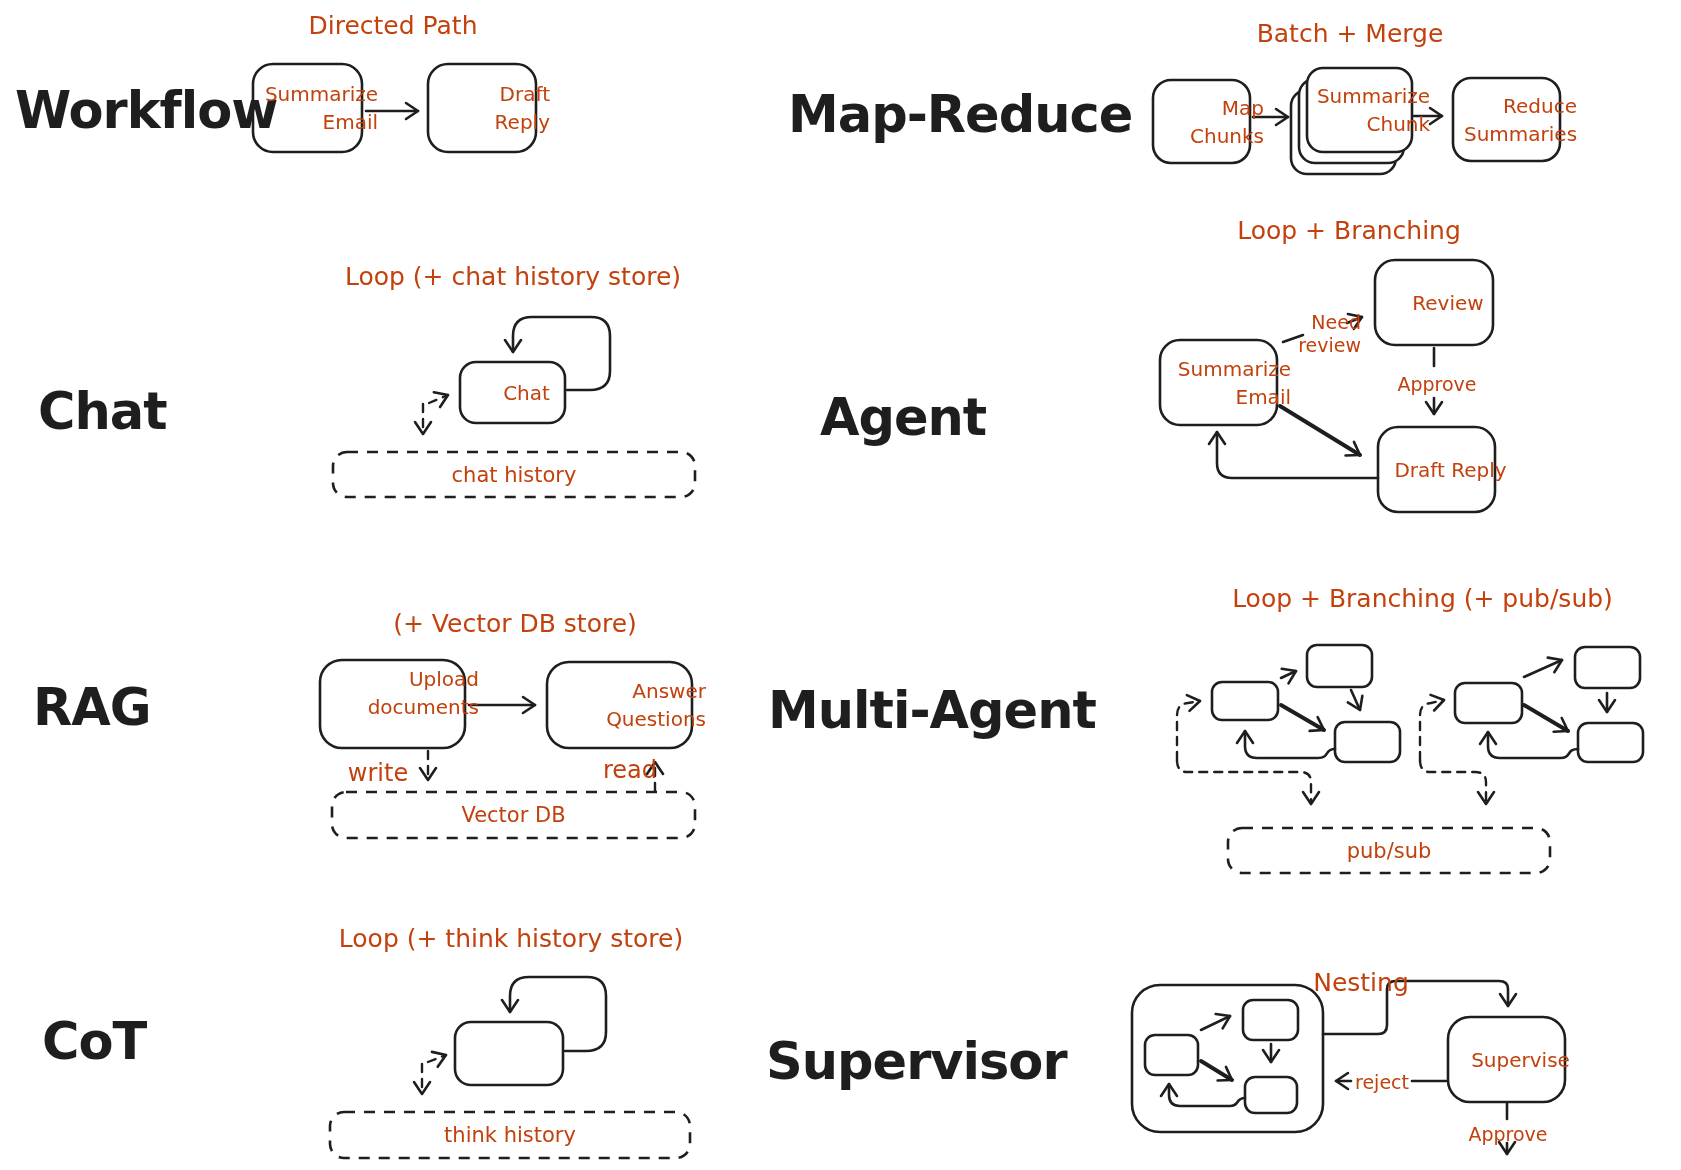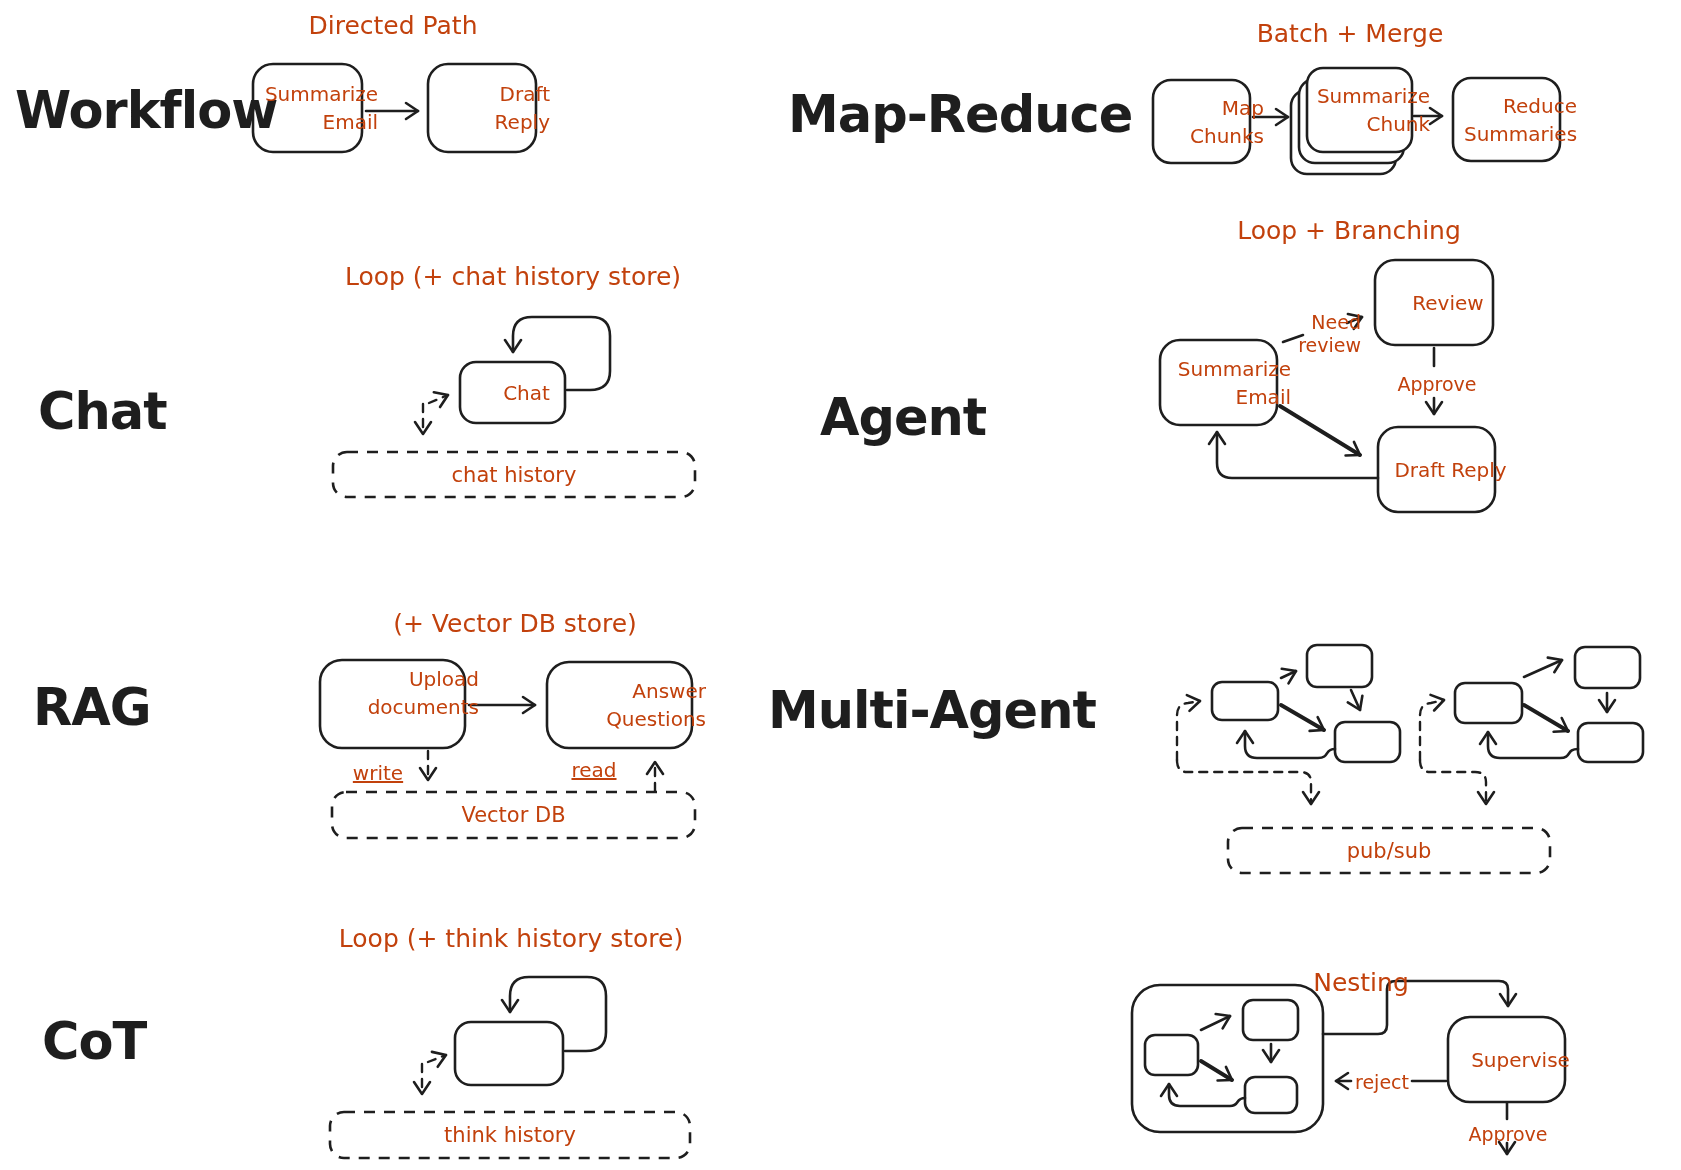--- a/index.html
+++ b/index.html
@@ -15,21 +15,21 @@
   .thick { stroke-width:4; }
   .dash  { fill:none; stroke:#1e1e1e; stroke-width:2.4; stroke-dasharray:8 7; stroke-linecap:round; }
   .t { position:absolute; display:flex; align-items:center; justify-content:center;
        text-align:right; color:#c2410c; }
   .sl { position:absolute; height:54px; display:flex; align-items:center;
         font-size:51px; font-weight:bold; white-space:nowrap; letter-spacing:-1px; }
   .title { font-size:25px; white-space:nowrap; }
   .node-text { font-size:20px; line-height:1.4; padding:0 14px; }
   .store-text { font-size:21px; }
   .edge-text { font-size:19px; line-height:1.2; }
-  .rw-text { font-size:20px;text-decoration:underline; }
+  .rw-text { font-size:24px; }
 </style>
 </head>
 <body>
 
 <div id="page">
 
   <svg id="shapes" viewBox="0 0 1681 1170" xmlns="http://www.w3.org/2000/svg">
     <defs>
       <marker id="ah" markerWidth="28" markerHeight="28" viewBox="-14 -14 28 28" refX="1" refY="0" orient="auto" markerUnits="userSpaceOnUse">
         <path d="M-11,-8 L1,0 L-11,8" fill="none" stroke="#1e1e1e" stroke-width="2.6" stroke-linecap="round" stroke-linejoin="round"></path>
@@ -132,26 +132,28 @@
     </g>
   </svg>
 
   <div class="sl" style="left:15px; top:83px;">Workflow</div>
   <div class="sl" style="left:788px; top:87px;">Map-Reduce</div>
   <div class="sl" style="left:38px; top:384px;">Chat</div>
   <div class="sl" style="left:820px; top:390px;">Agent</div>
   <div class="sl" style="left:33px; top:680px;">RAG</div>
   <div class="sl" style="left:768px; top:683px;">Multi-Agent</div>
   <div class="sl" style="left:42px; top:1014px;">CoT</div>
+  <div class="sl" style="left:766px; top:1034px;">Supervisor</div>
 
   <div class="t title" style="left:293px; top:8px; width:200px; height:34px;">Directed Path</div>
   <div class="t title" style="left:1248px; top:16px; width:204px; height:34px;">Batch + Merge</div>
   <div class="t title" style="left:333px; top:258px; width:360px; height:36px;">Loop (+ chat history store)</div>
   <div class="t title" style="left:1247px; top:213px; width:204px; height:34px;">Loop + Branching</div>
   <div class="t title" style="left:383px; top:606px; width:264px; height:34px;">(+ Vector DB store)</div>
+  <div class="t title" style="left:1230px; top:580px; width:385px; height:36px;">Loop + Branching (+ pub/sub)</div>
   <div class="t title" style="left:330px; top:920px; width:362px; height:36px;">Loop (+ think history store)</div>
   <div class="t title" style="left:1309px; top:965px; width:104px; height:34px;">Nesting</div>
 
   <div class="t node-text" style="left:253px; top:64px; width:109px; height:88px;">Summarize Email</div>
   <div class="t node-text" style="left:428px; top:64px; width:108px; height:88px;">Draft Reply</div>
   <div class="t node-text" style="left:1153px; top:80px; width:97px; height:83px;">Map Chunks</div>
   <div class="t node-text" style="left:1307px; top:68px; width:105px; height:84px;">Summarize Chunk</div>
   <div class="t node-text" style="left:1453px; top:78px; width:107px; height:83px;">Reduce Summaries</div>
   <div class="t node-text" style="left:460px; top:362px; width:105px; height:61px;">Chat</div>
   <div class="t node-text" style="left:1375px; top:260px; width:118px; height:85px;">Review</div>
@@ -162,17 +164,17 @@
   <div class="t node-text" style="left:1448px; top:1017px; width:117px; height:85px;">Supervise</div>
 
   <div class="t store-text" style="left:333px; top:452px; width:362px; height:45px;">chat history</div>
   <div class="t store-text" style="left:332px; top:792px; width:363px; height:46px;">Vector DB</div>
   <div class="t store-text" style="left:1228px; top:828px; width:322px; height:45px;">pub/sub</div>
   <div class="t store-text" style="left:330px; top:1112px; width:360px; height:46px;">think history</div>
 
   <div class="t edge-text" style="left:1291px; top:311px; width:70px; height:46px;">Need review</div>
   <div class="t edge-text" style="left:1397px; top:371px; width:80px; height:26px;">Approve</div>
   <div class="t rw-text" style="left:340px; top:758px; width:76px; height:30px;">write</div>
-  <div class="t rw-text" style="left:556px; top:755px; width:76px; height:30px;">read</div>
+  <div class="t rw-text" style="left:592px; top:755px; width:76px; height:30px;">read</div>
   <div class="t edge-text" style="left:1349px; top:1069px; width:66px; height:26px;">reject</div>
   <div class="t edge-text" style="left:1467px; top:1121px; width:82px; height:26px;">Approve</div>
 
 </div>
 
 </body></html>

